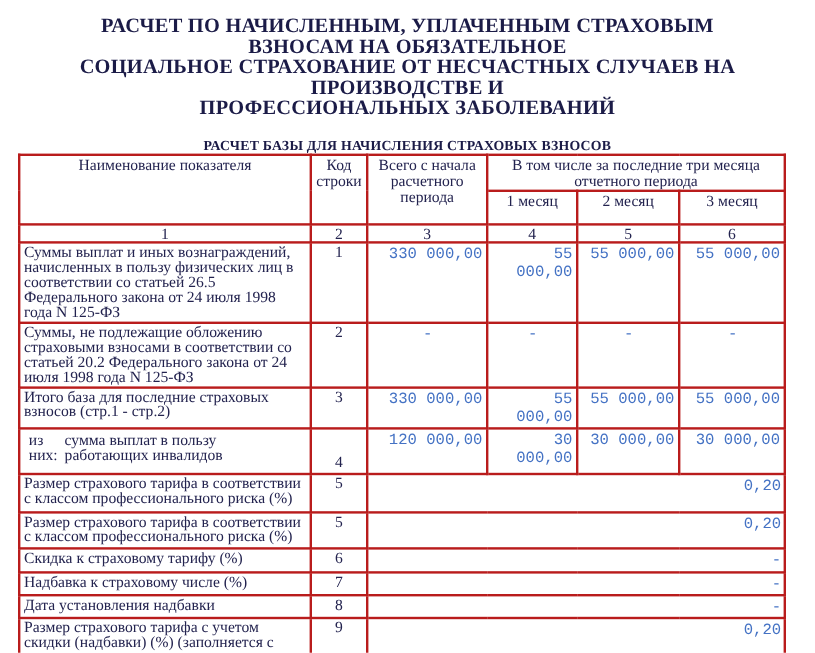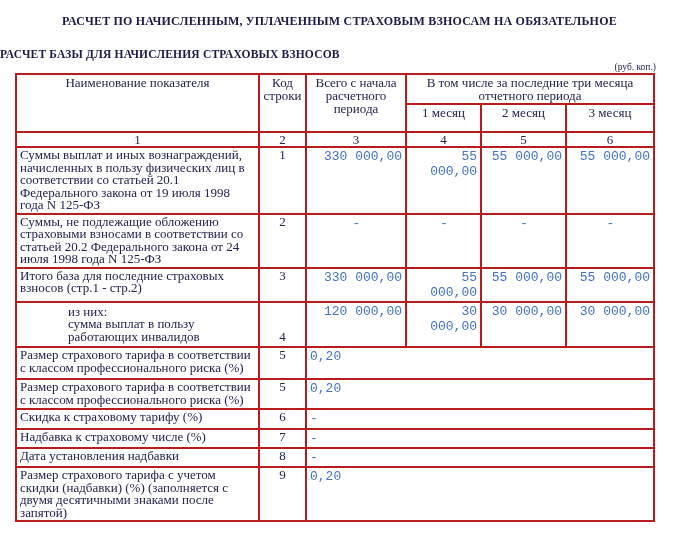--- a/index.html
+++ b/index.html
@@ -9,28 +9,28 @@
     font-family: "Liberation Serif", serif;
     color: #23234f;
     overflow: hidden;
   }
   .page { position: relative; width: 679px; height: 544px; background: #fff; }
 
   .title {
     margin: 13px 50px 0 50px;
     text-align: center;
     font-weight: bold;
-    font-size: 12px;
+    font-size: 17px;
     line-height: 17px;
     color: #1b1b47;
     letter-spacing: 0.2px;
   }
   .subtitle {
     margin-top: 18px;
-    text-align: left;
+    text-align: center;
     font-weight: bold;
     font-size: 11.5px;
     color: #1b1b47;
     letter-spacing: 0.2px;
   }
   .units {
     width: 641px;
     margin: 2px 0 1px 15px;
     text-align: right;
     font-size: 9.5px;
@@ -78,26 +78,26 @@
   td.val {
     font-family: Liberation Mono, monospace;
     font-weight: bold;
     font-size: 13px;
     color: #4472c4;
     text-align: right;
     padding: 2px 7px 0 2px;
     line-height: 15px;
   }
   td.val.dash { text-align: center; padding-right: 2px; }
-  td.val.merged { text-align: left; padding-right: 2px; }
+  td.val.merged { text-align: right; padding-right: 2px; }
   td.lblsplit { padding: 0; }
   .split-wrap {
-    display: flex; flex-direction: column; justify-content: center;
+    display: flex; flex-direction: row; justify-content: center;
     height: 100%; min-height: 34px;
-    padding: 2px 3px 2px 4px; line-height: 12.5px; margin-left: 44px;
+    padding: 2px 3px 2px 4px; line-height: 12.5px;
   }
   tr.r1 { height: 60px; }
   tr.r2 { height: 52px; }
   tr.r3 { height: 29px; }
   tr.r4 { height: 38px; }
   tr.r5a { height: 32px; }
   tr.r5b { height: 30px; }
   tr.r6 { height: 20px; margin-top: 32px; }
   tr.r7 { height: 17px; }
   tr.r8 { height: 16px; }
@@ -105,25 +105,26 @@
   tr.hrow1 { height: 30px; }
   tr.hrow2 { height: 28px; }
 </style>
 </head>
 <body>
 
 <div class="page">
 
   <div class="title">
     <div>РАСЧЕТ ПО НАЧИСЛЕННЫМ, УПЛАЧЕННЫМ СТРАХОВЫМ ВЗНОСАМ НА ОБЯЗАТЕЛЬНОЕ</div>
+    <div>СОЦИАЛЬНОЕ СТРАХОВАНИЕ ОТ НЕСЧАСТНЫХ СЛУЧАЕВ НА ПРОИЗВОДСТВЕ И</div>
+    <div>ПРОФЕССИОНАЛЬНЫХ ЗАБОЛЕВАНИЙ</div>
   </div>
 
   <div class="subtitle">РАСЧЕТ БАЗЫ ДЛЯ НАЧИСЛЕНИЯ СТРАХОВЫХ ВЗНОСОВ</div>
 
-  <div class="units">(руб. коп.)</div>
 
   <table class="calc">
     <colgroup>
       <col style="width:243px">
       <col style="width:47px">
       <col style="width:100px">
       <col style="width:75px">
       <col style="width:85px">
       <col style="width:88px">
     </colgroup>
@@ -143,21 +144,21 @@
         <td>1</td>
         <td>2</td>
         <td>3</td>
         <td>4</td>
         <td>5</td>
         <td>6</td>
       </tr>
     </thead>
     <tbody>
       <tr class="r1">
-        <td class="lbl">Суммы выплат и иных вознаграждений, начисленных в пользу физических лиц в соответствии со статьей 20.1 Федерального закона от 19 июля 1998 года N 125-ФЗ</td>
+        <td class="lbl">Суммы выплат и иных вознаграждений, начисленных в пользу физических лиц в соответствии со статьей 26.5 Федерального закона от 24 июля 1998 года N 125-ФЗ</td>
         <td class="code">1</td>
         <td class="val">330 000,00</td>
         <td class="val">55 000,00</td>
         <td class="val">55 000,00</td>
         <td class="val">55 000,00</td>
       </tr>
       <tr class="r2">
         <td class="lbl">Суммы, не подлежащие обложению страховыми взносами в соответствии со статьей 20.2 Федерального закона от 24 июля 1998 года N 125-ФЗ</td>
         <td class="code">2</td>
         <td class="val dash">-</td>

